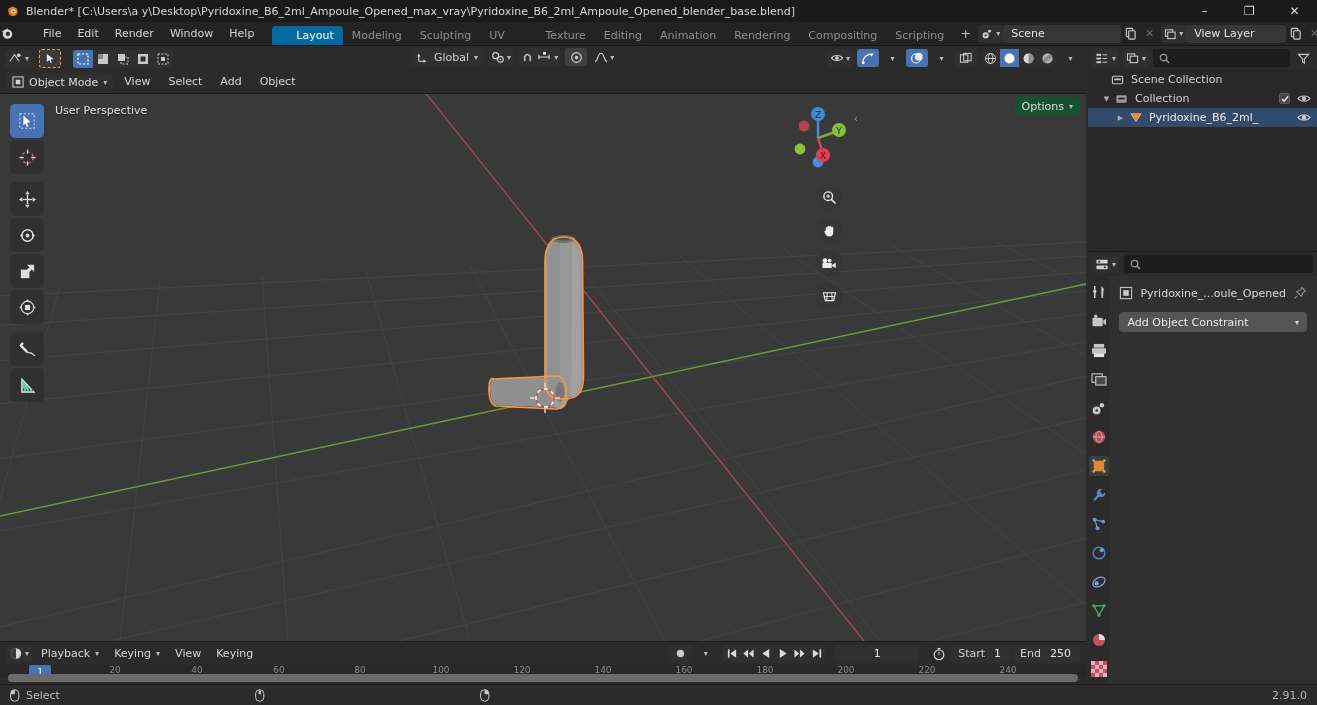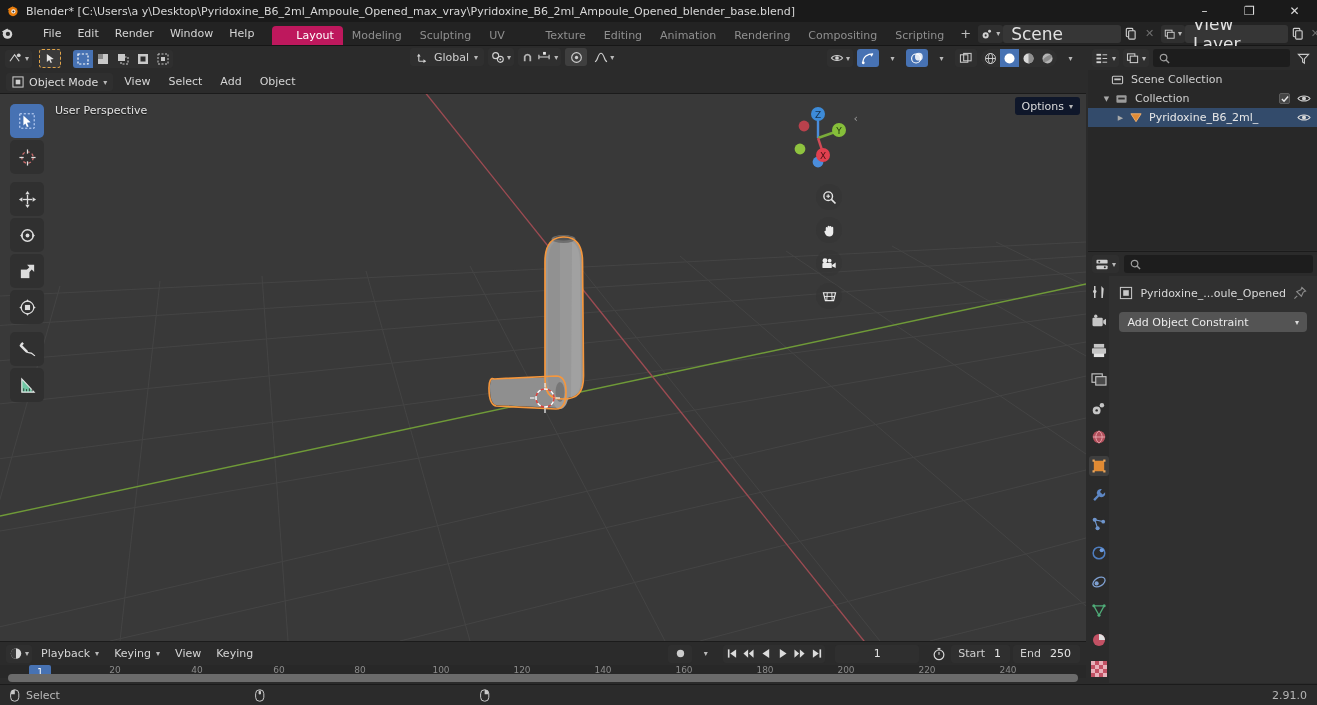--- a/index.html
+++ b/index.html
@@ -27,31 +27,31 @@
     border-bottom:1px solid #161616;
   }
   .tb-logo{ width:26px;display:flex;align-items:center;justify-content:center; }
   .menu{ display:flex; align-items:center;margin-left:20px; }
   .menu-item{ padding:0 8px; height:24px; line-height:24px; color:#d5d5d5; font-size:11px; cursor:default;}
   .ws-tabs{ display:flex; align-items:flex-end; margin-left:10px; }
   .ws-tab{
     padding:0 9px; height:19px; line-height:19px; font-size:11px; color:#8f8f8f;
     border-radius:4px 4px 0 0; align-self:flex-end; cursor:default;
   }
-  .ws-tab.active{ background:#be185d; color:#ffffff;padding-left:24px; }
+  .ws-tab.active{ background:#0369a1; color:#ffffff;padding-left:24px; }
   .ws-plus{ color:#bdbdbd; padding:0 7px; align-self:center; font-size:13px; }
   .topbar-right{ margin-left:auto; display:flex; align-items:center; padding-right:3px; gap:2px;}
   .scene-block,.layer-block{ display:flex; align-items:center; height:18px; }
   .icon-btn{
     background:#2f2f2f; height:18px; min-width:22px; display:flex; align-items:center; justify-content:center;
     border-radius:3px; gap:2px; padding:0 3px; color:#cfcfcf;
   }
   .name-field{
     background:#363636; height:18px; display:flex; align-items:center;
-    padding:0 8px; border-radius:3px; color:#e2e2e2; font-size:17px; min-width:120px;
+    padding:0 8px; border-radius:3px; color:#e2e2e2; font-size:11px; min-width:120px;
   }
   .sq-btn{ width:19px;height:18px;display:flex;align-items:center;justify-content:center;color:#cfcfcf;}
   .sq-btn.dim{ color:#6e6e6e; }
   .chev{ font-size:8px; color:#b9b9b9; }
 
   
   .main{ position:absolute; top:46px; left:0; width:1317px; height:637px; }
 
   
   .viewport{
@@ -70,21 +70,21 @@
   }
   .vp-menu{ padding:0 7px; height:22px; line-height:22px; font-size:11px; color:#d5d5d5;}
   .seg{ display:flex; background:#2f2f2f; border-radius:3px; overflow:hidden; height:18px;}
   .seg > div{ width:20px; height:18px; display:flex; align-items:center; justify-content:center;}
   .seg > div.on{ background:#4772b3; }
   .snap-grp{ display:flex; align-items:center; background:#2f2f2f; border-radius:3px; height:18px; padding:0 3px; gap:3px;}
 
   .vp-center-tools{ position:absolute; left:410px; top:2px; display:flex; align-items:center; gap:4px;}
   .vp-right-tools{ position:absolute; right:6px; top:51px; }
   .options-btn{
-    background:#0f172a; height:18px; display:flex; align-items:center; gap:5px;
+    background:#14532d; height:18px; display:flex; align-items:center; gap:5px;
     padding:0 7px; border-radius:3px; color:#dcdcdc; font-size:11px;
   }
   .vp-shading{ position:absolute; right:6px; top:3px; display:flex; align-items:center; gap:4px;}
   .shade-seg{ display:flex; background:#2f2f2f; border-radius:9px; overflow:hidden; height:18px;}
   .shade-seg > div{ width:19px;height:18px;display:flex;align-items:center;justify-content:center;}
   .shade-seg > div.on{ background:#4772b3; }
 
   
   .vp-canvas{ position:absolute; inset:0; }
 

